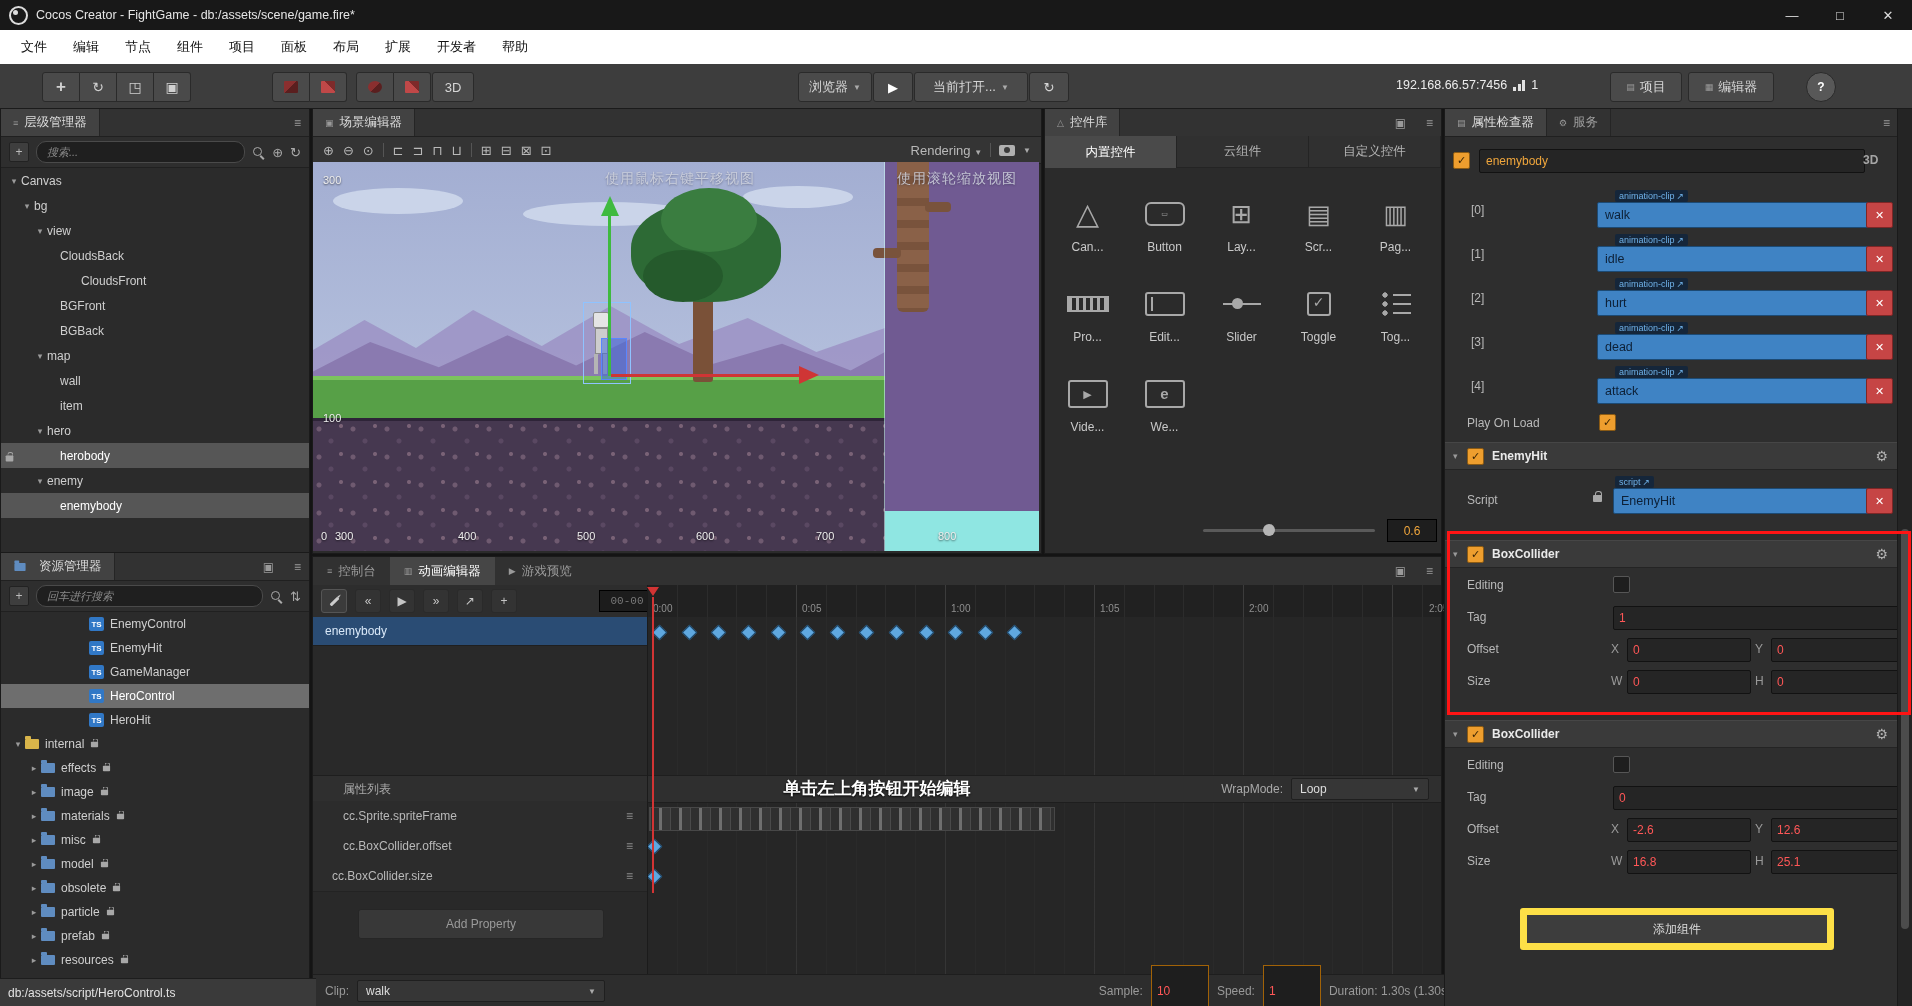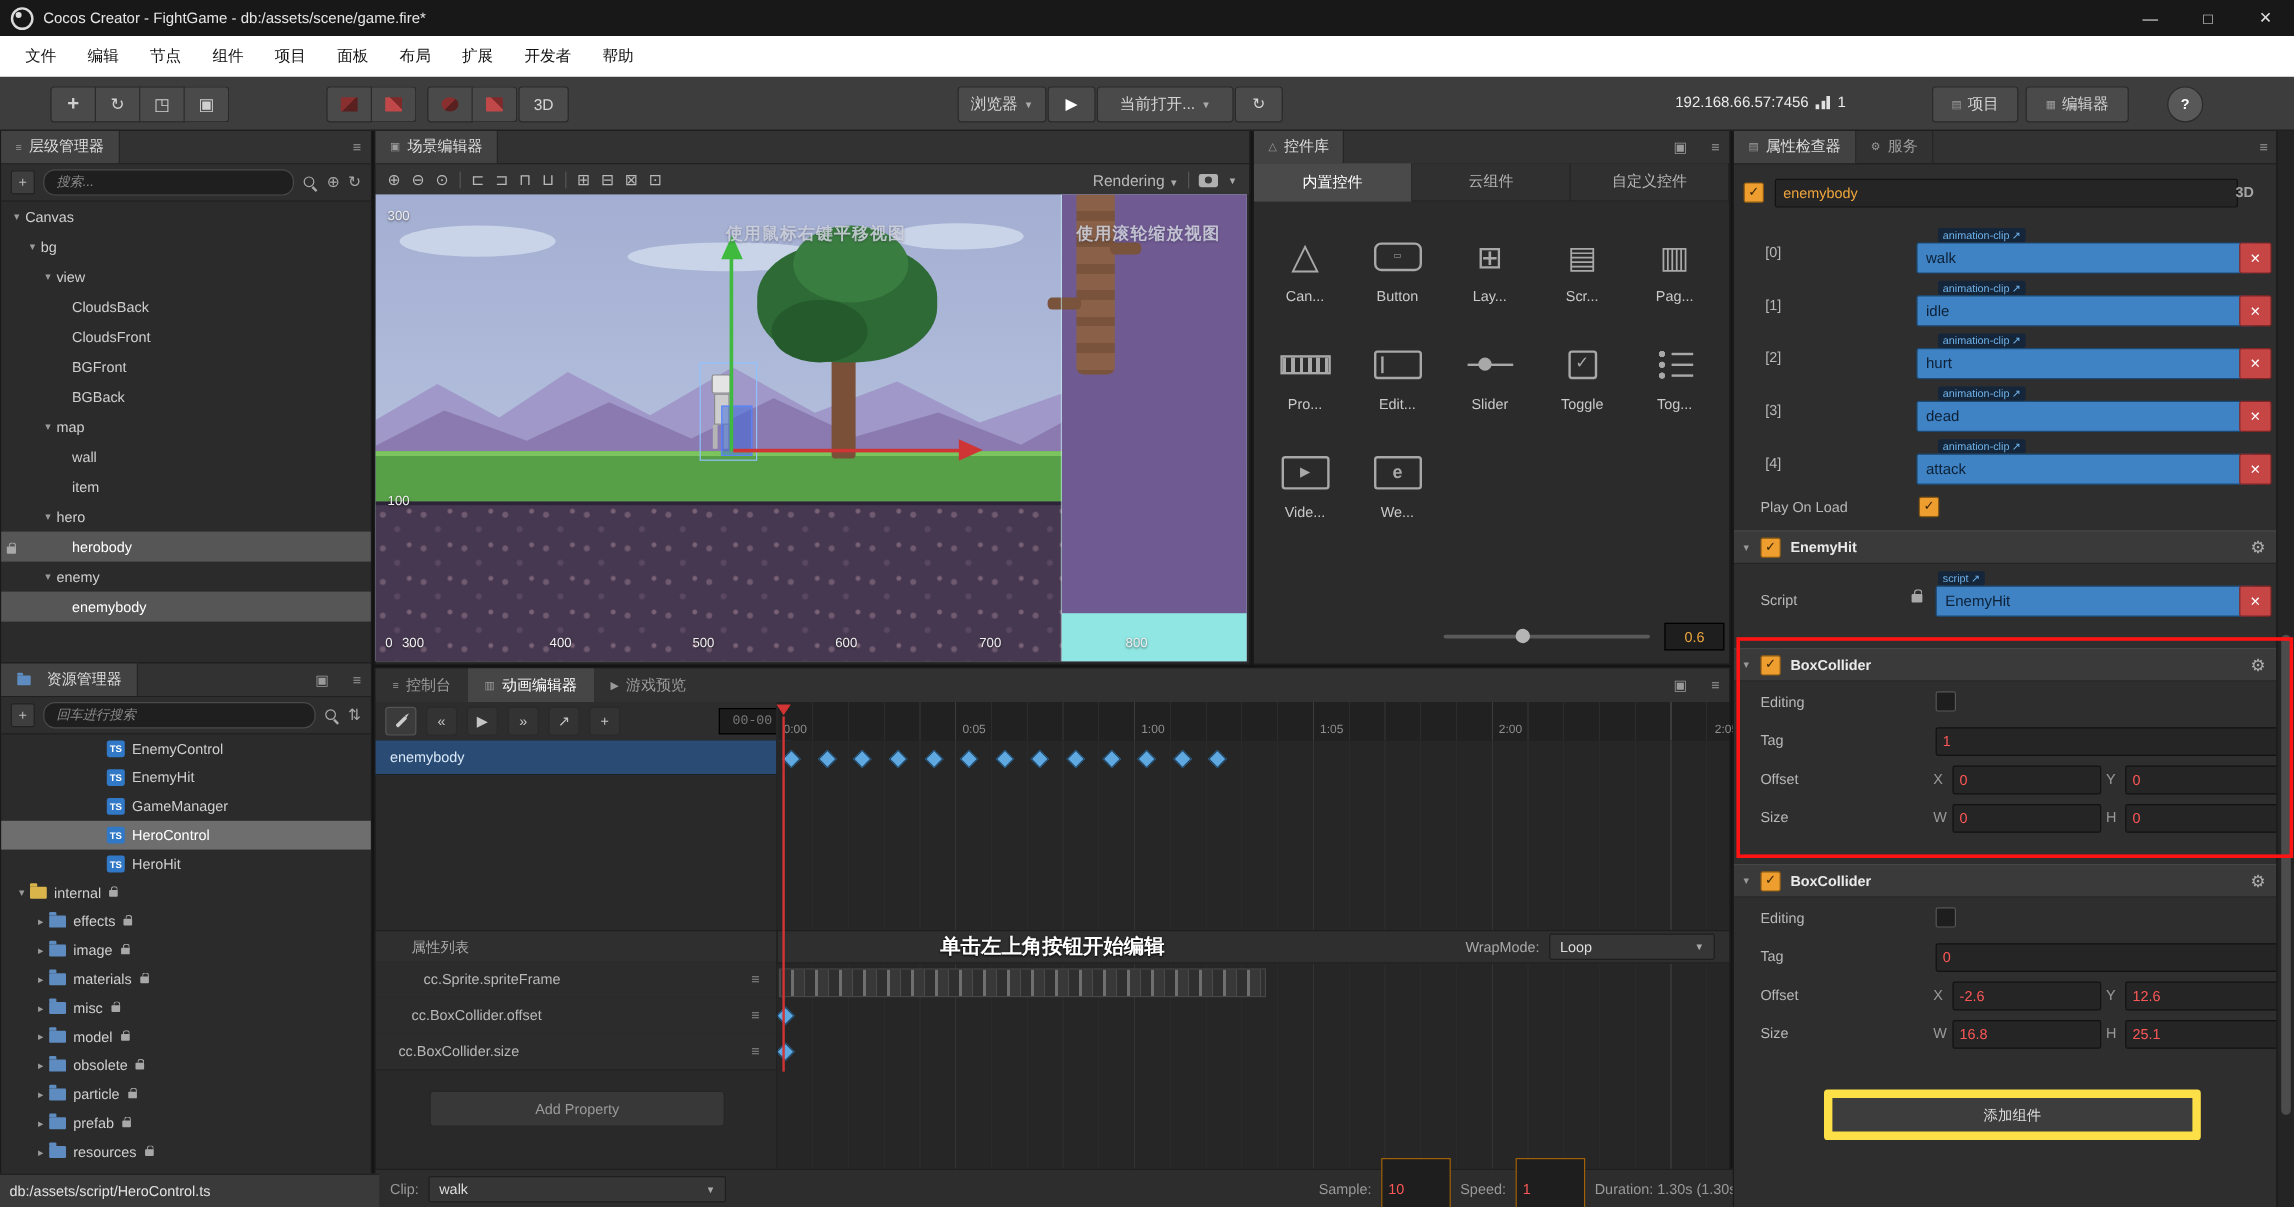--- a/index.html
+++ b/index.html
@@ -59,21 +59,21 @@
   .fold.db{background:#d8b44a}.fold.db::before{background:#d8b44a}
   .mlock{margin-left:6px;transform:scale(.8)}
   
   #statusbar{position:absolute;left:0;top:978px;width:308px;height:28px;background:#3a3a3a;display:flex;align-items:center;padding-left:8px;color:#e3e3e3;border-top:1px solid #1d1d1d;font-size:12px;z-index:5}
   
   #scene-toolbar{display:flex;align-items:center;gap:9px;height:26px;padding:0 10px;background:#343434;border-bottom:1px solid #1f1f1f;color:#b9b9b9;font-size:13px}
   .sep{width:1px;height:14px;background:#555}
   #scene-canvas{position:absolute;left:0;top:53px;width:726px;height:389px;overflow:hidden;background:linear-gradient(#a3aed2,#b6c2de 65%)}
   .cloud{position:absolute;background:#cbd6ea;border-radius:50%;opacity:.95}
   .mtn{position:absolute;background:#8a7ab0}
-  .hint{position:absolute;top:24px;color:rgba(210,214,224,.85);font-size:14px;letter-spacing:1px;font-weight:bold;text-shadow:0 1px 2px rgba(40,40,60,.4)}
+  .hint{position:absolute;top:8px;color:rgba(210,214,224,.85);font-size:14px;letter-spacing:1px;font-weight:normal;text-shadow:0 1px 2px rgba(40,40,60,.4)}
   .ruler-num{position:absolute;color:#eee;font-size:11px;text-shadow:0 1px 2px rgba(0,0,0,.6)}
   .cam{width:16px;height:11px;background:#b0b0b0;border-radius:2px;position:relative}
   .cam::before{content:"";position:absolute;left:5px;top:2.5px;width:6px;height:6px;border-radius:50%;background:#3a3a3a}
   
   .wtabs{position:absolute;top:27px;left:0;right:0;height:32px;display:flex}
   .wtab{flex:1;display:flex;align-items:center;justify-content:center;background:#303030;border-right:1px solid #242424;border-bottom:1px solid #242424;color:#b5b5b5;font-size:12.5px}
   .wtab.active{background:#4a4a4a;color:#fff;border-bottom:none}
   #wgrid{position:absolute;top:62px;left:0;right:0;display:flex;flex-wrap:wrap;padding:8px 4px}
   .witem{width:77px;height:90px;display:flex;flex-direction:column;align-items:center;justify-content:center;gap:6px}
   .wic{height:40px;width:46px;display:flex;align-items:center;justify-content:center;color:#a8a8a8;font-size:30px;line-height:40px}
@@ -263,21 +263,21 @@
           <span class="arr">▾</span>
           <span class="lbl">bg</span>
         </div>
       <div class="hrow" style="padding-left:32px">
           <span class="arr">▾</span>
           <span class="lbl">view</span>
         </div>
       <div class="hrow" style="padding-left:59px">
           <span class="lbl">CloudsBack</span>
         </div>
-      <div class="hrow" style="padding-left:59px">
+      <div class="hrow" style="padding-left:80px">
           <span class="lbl">CloudsFront</span>
         </div>
       <div class="hrow" style="padding-left:59px">
           <span class="lbl">BGFront</span>
         </div>
       <div class="hrow" style="padding-left:59px">
           <span class="lbl">BGBack</span>
         </div>
       <div class="hrow" style="padding-left:32px">
           <span class="arr">▾</span>
@@ -645,21 +645,21 @@
         <span>WrapMode:</span>
         <div class="dd" style="width:120px">
           <span>Loop</span>
             <span class="caret">▼</span>
         </div>
       </div>
     </div>
     <div id="edit-hint">单击左上角按钮开始编辑</div>
 
     <div class="prow" style="top:244px">
-      <span style="margin-left:40px">cc.Sprite.spriteFrame</span>
+      <span style="margin-left:30px">cc.Sprite.spriteFrame</span>
       <span class="pmenu">≡</span>
     </div>
     <div class="prow" style="top:274px">
       <span style="margin-left:30px">cc.BoxCollider.offset</span>
       <span class="pmenu">≡</span>
     </div>
     <div class="prow" style="top:304px">
       <span style="margin-left:19px">cc.BoxCollider.size</span>
       <span class="pmenu">≡</span>
     </div>

